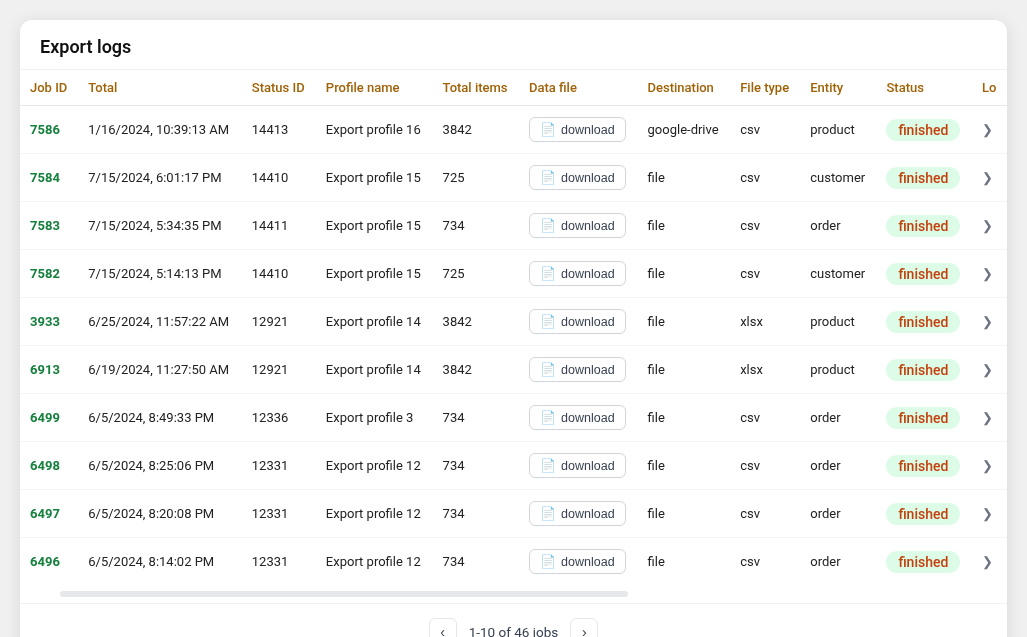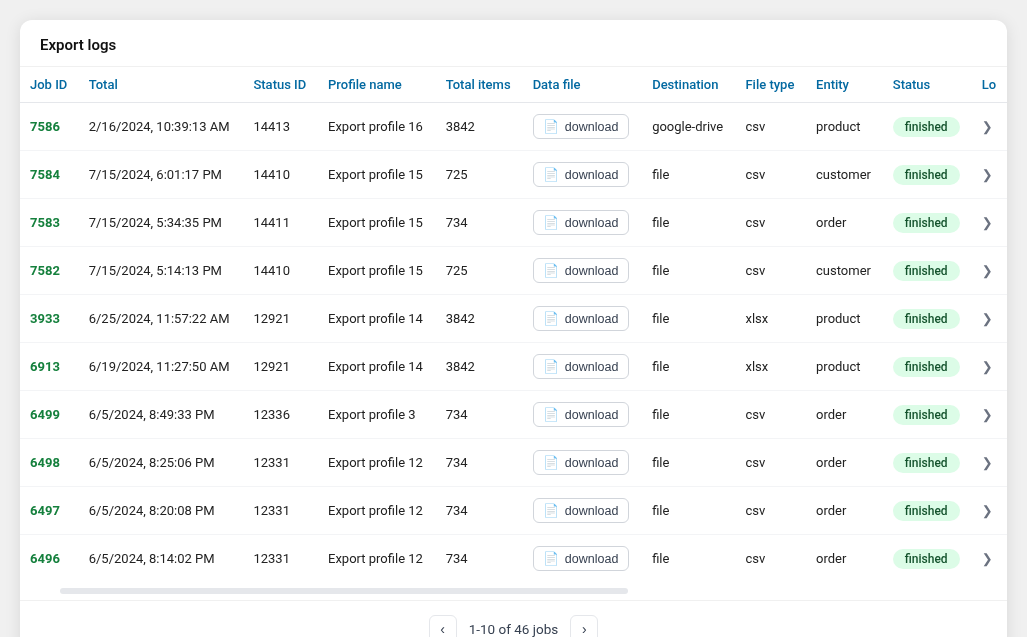--- a/index.html
+++ b/index.html
@@ -13,41 +13,41 @@
       padding: 20px;
     }
     .card {
       background: #fff;
       border-radius: 12px;
       box-shadow: 0 2px 16px rgba(0,0,0,0.10);
       width: 1000px;
       overflow: hidden;
     }
     .card-title {
-      font-size: 15px;
+      font-size: 18px;
       font-weight: 600;
       padding: 16px 20px 12px 20px;
       color: #111;
       border-bottom: 1px solid #f0f0f0;
     }
     .table-wrapper {
       overflow-x: auto;
     }
     table {
       width: 100%;
       border-collapse: collapse;
       font-size: 13px;
     }
     thead tr {
       border-bottom: 1px solid #e5e7eb;
     }
     th {
       text-align: left;
       padding: 10px 10px;
-      color: #0369a1;
+      color: #a16207;
       font-weight: 500;
       white-space: nowrap;
       background: #fff;
     }
     td {
       padding: 11px 10px;
       color: #222;
       border-bottom: 1px solid #f3f4f6;
       white-space: nowrap;
     }
@@ -72,24 +72,24 @@
       cursor: pointer;
       white-space: nowrap;
     }
     .download-icon {
       font-size: 13px;
       color: #555;
     }
     .status-badge {
       display: inline-block;
       background: #dcfce7;
-      color: #14532d;
+      color: #c2410c;
       border-radius: 20px;
       padding: 3px 12px;
-      font-size: 12px;
+      font-size: 14px;
       font-weight: 500;
     }
     .pagination {
       display: flex;
       justify-content: center;
       align-items: center;
       gap: 12px;
       padding: 14px 20px;
       border-top: 1px solid #f0f0f0;
       font-size: 13.5px;
@@ -136,21 +136,21 @@
           <th>Entity</th>
           <th>Status</th>
           <th>Lo</th>
         </tr>
       </thead>
       <tbody id="table-body">
       <tr>
     <td>
       <a class="job-link" href="#">7586</a>
     </td>
-    <td>2/16/2024, 10:39:13 AM</td>
+    <td>1/16/2024, 10:39:13 AM</td>
     <td>14413</td>
     <td>Export profile 16</td>
     <td>3842</td>
     <td>
       <button class="download-btn">
         <span class="download-icon">📄</span>
         download
       </button>
     </td>
     <td>google-drive</td>

